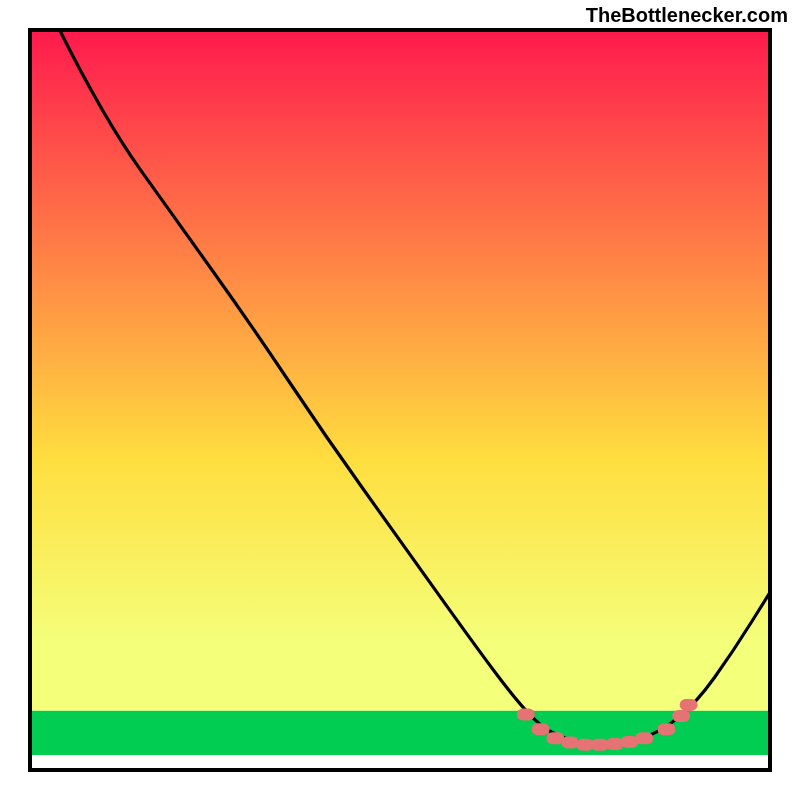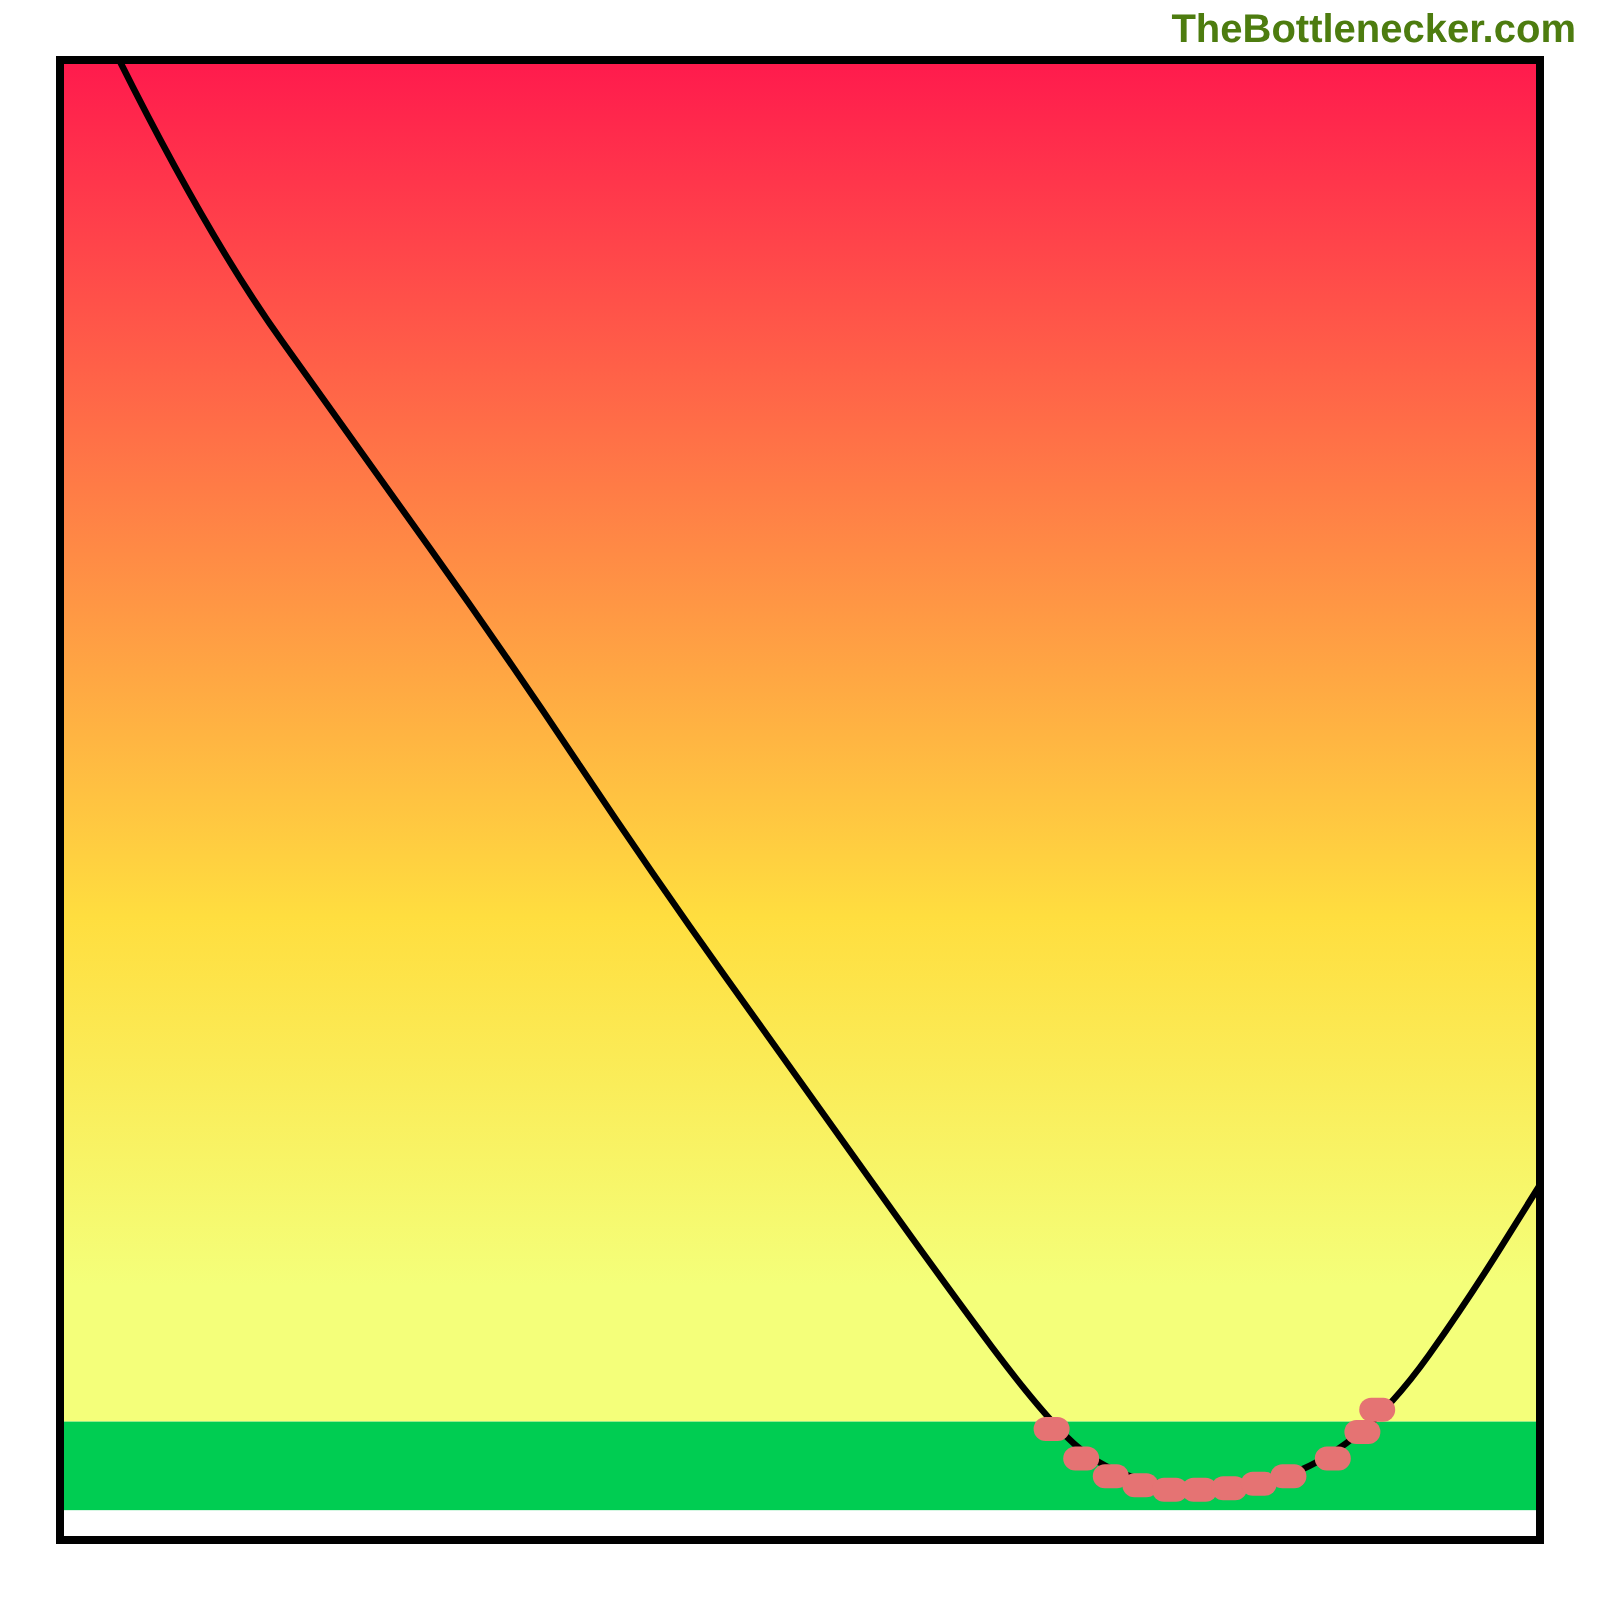--- a/index.html
+++ b/index.html
@@ -15,21 +15,21 @@
     position: relative;
     width: 800px;
     height: 800px;
   }
   .attribution {
     position: absolute;
     top: 4px;
     right: 12px;
     font-size: 20px;
     font-weight: 600;
-    color: #4d7c0f;
+    color: #000000;
     font-family: Arial, Helvetica, sans-serif;
     z-index: 20;
   }
   svg.plot {
     position: absolute;
     top: 0;
     left: 0;
   }
 </style>
 </head>

